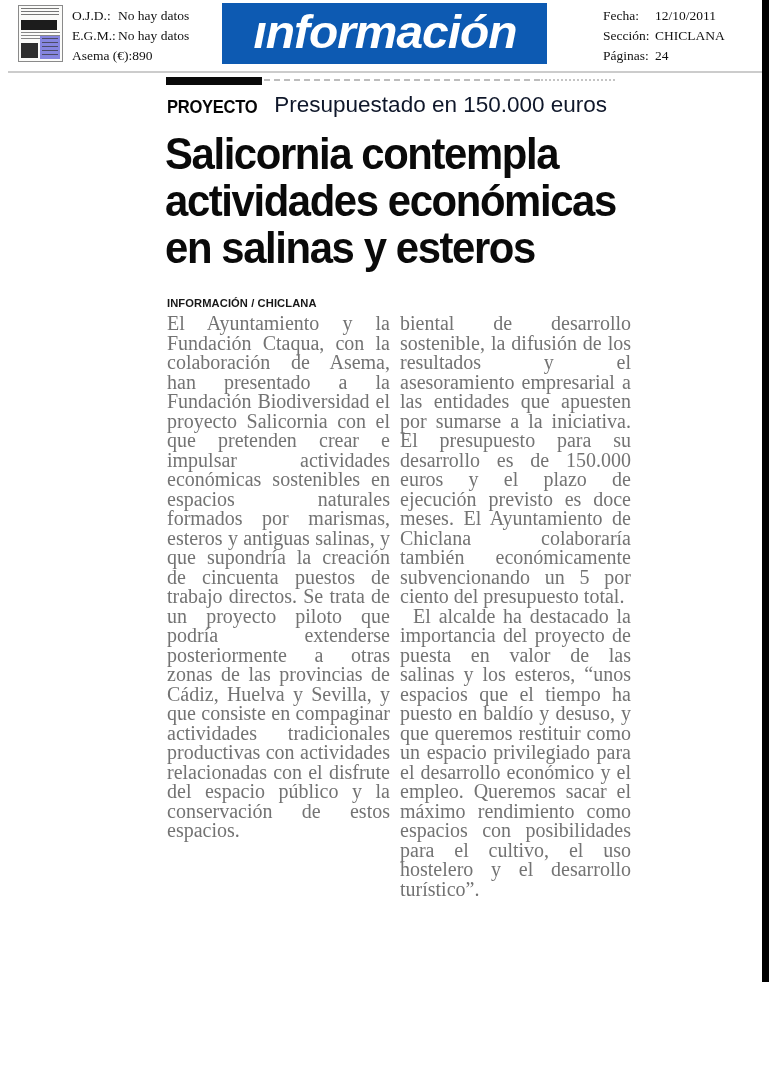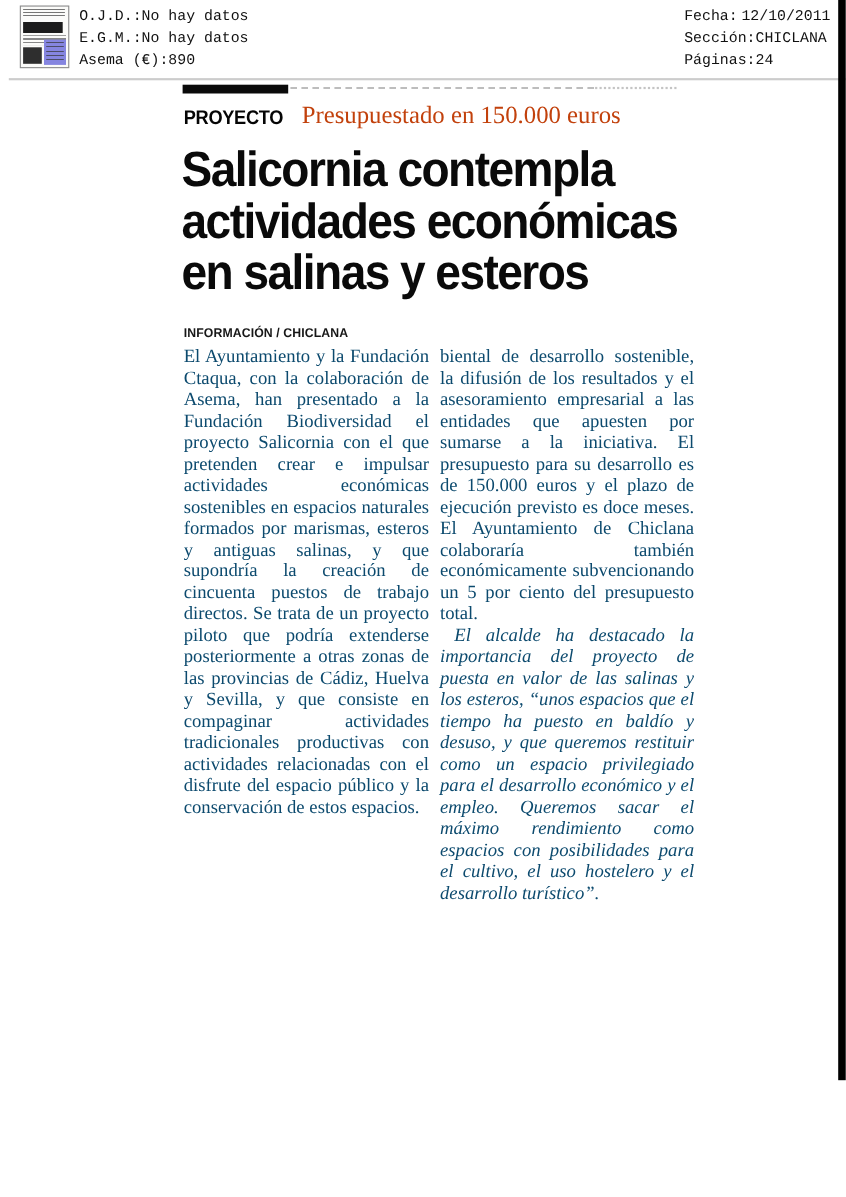--- a/index.html
+++ b/index.html
@@ -15,57 +15,57 @@
   .thumb .smudge-mid{position:absolute;left:2px;top:26px;right:2px;height:9px;
          background:repeating-linear-gradient(180deg,#6a6a6a 0 1px,transparent 1px 3px);opacity:.8;}
   .thumb .dark-left{position:absolute;left:2px;top:37px;width:17px;height:15px;background:#2e2e2e;}
   .thumb .blue-patch{position:absolute;right:2px;bottom:2px;width:20px;height:23px;background:#8585e0;}
   .thumb .blue-patch .marks{position:absolute;inset:2px 2px 2px 2px;
          background:repeating-linear-gradient(180deg,#333 0 1px,transparent 1px 4px);opacity:.7;}
 
   .meta{position:absolute;font-size:13.5px;line-height:20px;}
   .meta-left{left:72px;top:6px;}
   .meta-right{left:603px;top:6px;}
-  .meta .row{display:flex;white-space:nowrap;font-family:Liberation Mono, monospace;}
+  .meta .row{display:flex;white-space:nowrap;}
   .meta-left .lbl{min-width:46px;}
-  .meta-right .lbl{min-width:52px;margin-left:19px;}
+  .meta-right .lbl{min-width:52px;}
 
   .logo{position:absolute;left:222px;top:3px;width:325px;height:61px;
         display:flex;align-items:center;justify-content:center;}
   .logo-text{font-family:"Liberation Sans",sans-serif;font-style:italic;font-weight:700;
         font-size:47px;letter-spacing:-1px;color:#fff;transform:scaleX(1.02);padding-bottom:5px;}
 
   .hairline{position:absolute;left:8px;top:71px;width:761px;height:2px;background:#cccccc;}
   .right-strip{position:absolute;left:762px;top:0;width:7px;height:982px;background:#000;}
 
   
   .rule-black{position:absolute;left:166px;top:77px;width:96px;height:8px;background:#0a0a0a;}
   .rule-dashed{position:absolute;left:264px;top:79px;width:276px;border-top:2px dashed #9a9a9a;opacity:.65;}
   .rule-dots{position:absolute;left:541px;top:79px;width:74px;border-top:2px dotted #c4c4c4;}
 
   
   .kicker{position:absolute;left:167px;top:92px;display:flex;align-items:flex-end;gap:9px;white-space:nowrap;}
   .kicker-tag{font-family:"Liberation Sans",sans-serif;font-weight:700;font-size:18px;
         letter-spacing:-.3px;transform:scaleX(.92);transform-origin:left bottom;color:#050505;}
-  .kicker-sub{font-family:Liberation Serif, serif;font-size:22.5px;color:#c2410c;}
+  .kicker-sub{font-family:Liberation Sans, sans-serif;font-size:22.5px;color:#0f172a;}
 
   .headline{position:absolute;left:165px;top:130px;width:520px;
         font-family:"Liberation Sans",sans-serif;font-weight:700;font-size:45px;line-height:47px;
         letter-spacing:-1.5px;color:#0a0a0a;transform:scaleX(.93);transform-origin:left top;}
 
   .byline{position:absolute;left:167px;top:297px;font-family:"Liberation Sans",sans-serif;
         font-weight:700;font-size:11.5px;letter-spacing:.1px;color:#171717;
         transform:scaleX(.97);transform-origin:left top;}
 
   
-  .col{position:absolute;top:314px;font-size:17px;line-height:19.5px;text-align:justify;color:#0c4a6e;}
+  .col{position:absolute;top:314px;font-size:20px;line-height:19.5px;text-align:justify;color:#737373;}
   .col-1{left:167px;width:223px;}
   .col-2{left:400px;width:231px;}
   .col p{margin:0;}
-  .col p + p{text-indent:13px;font-style:italic;}
+  .col p + p{text-indent:13px;}
 </style>
 </head>
 <body>
 
 <div class="page">
 
   <div class="thumb">
     <div class="smudge-top"></div>
     <div class="block"></div>
     <div class="smudge-mid"></div>
@@ -83,20 +83,23 @@
     <div class="row">
       <span class="lbl">E.G.M.:</span>
       <span class="val">No hay datos</span>
     </div>
     <div class="row">
       <span class="lbl">Asema (€):</span>
       <span class="val">890</span>
     </div>
   </div>
 
+  <div class="logo" style="background: rgb(13, 90, 178);">
+    <span class="logo-text">ınformación</span>
+  </div>
 
   <div class="meta meta-right">
     <div class="row">
       <span class="lbl">Fecha:</span>
       <span class="val">12/10/2011</span>
     </div>
     <div class="row">
       <span class="lbl">Sección:</span>
       <span class="val">CHICLANA</span>
     </div>

